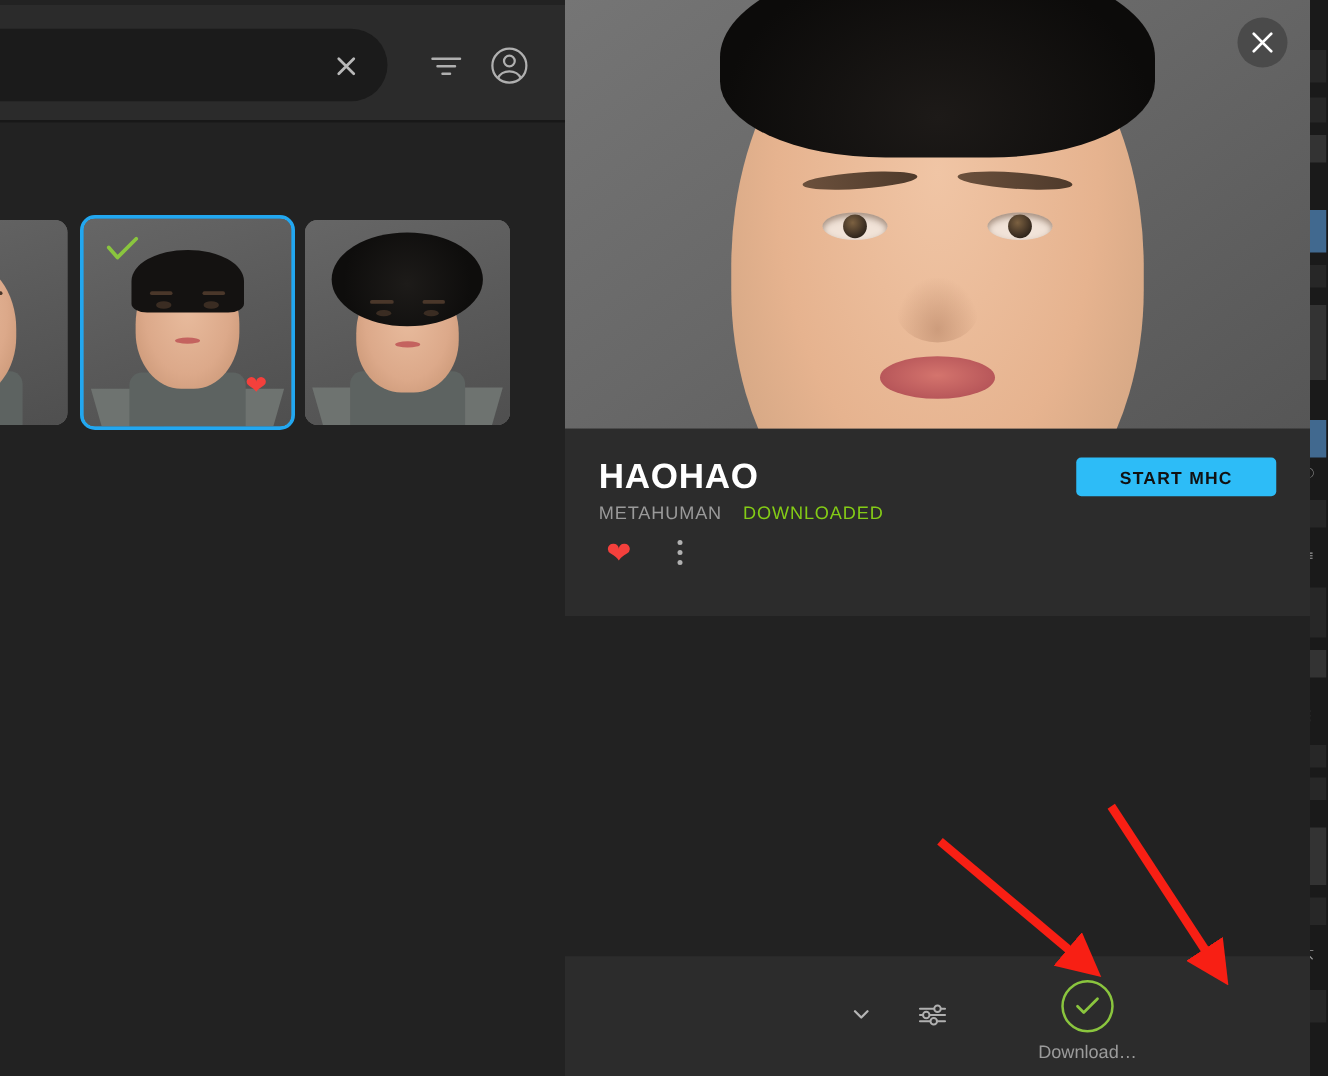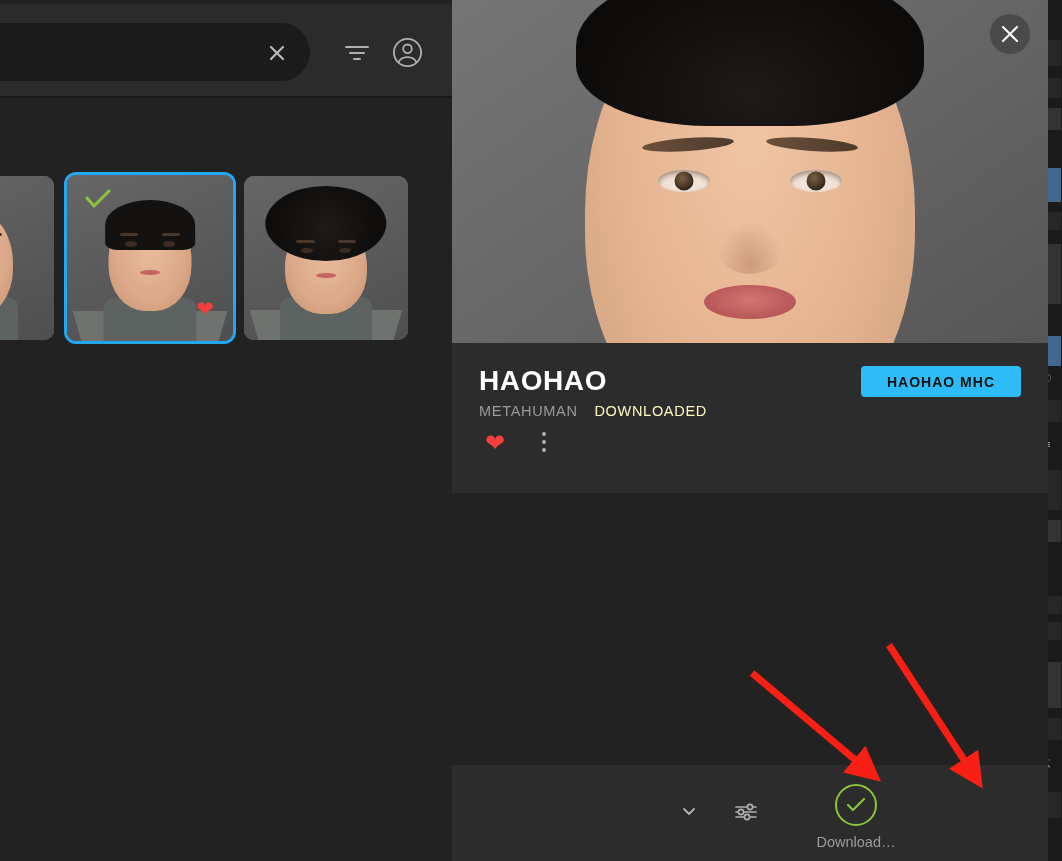--- a/index.html
+++ b/index.html
@@ -205,21 +205,21 @@
   }
   .meta-title {
     position: absolute; left: 27px; top: 22px;
     color: #ffffff; font-size: 28px; font-weight: bold; letter-spacing: .6px; text-align: center;
   }
   .meta-sub {
     position: absolute; left: 27px; top: 60px;
     font-size: 14.5px; letter-spacing: .7px;
   }
   .meta-sub .kind { color: #9a9a9a; }
-  .meta-sub .state { color: #fef9c3; margin-left: 12px; }
+  .meta-sub .state { color: #84cc16; margin-left: 12px; }
   .meta-heart {
     position: absolute; left: 33px; top: 88px;
     color: #f4403c; font-size: 24px; line-height: 24px; cursor: pointer;
   }
   .meta-kebab {
     position: absolute; left: 80px; top: 89px;
     width: 24px; height: 24px; cursor: pointer;
   }
   .meta-kebab i {
     display: block; width: 4px; height: 4px; margin: 0 auto 4px;
@@ -255,21 +255,21 @@
     position: absolute; left: 229px; top: 38px;
     width: 16px; height: 16px; pointer-events: none;
   }
   .sliders-icon {
     position: absolute; left: 282px; top: 37px;
     width: 24px; height: 20px; cursor: pointer;
   }
   .action {
     position: absolute; top: 19px; width: 96px; text-align: center; cursor: pointer;
   }
-  .action.download { left: 356px; text-align: center; }
+  .action.download { left: 370px; text-align: center; }
   .action.add { left: 477px; }
   .action .ring {
     width: 42px; height: 42px; margin: 0 auto; border-radius: 50%;
     display: flex; align-items: center; justify-content: center;
   }
   .action.download .ring { border: 2px solid #8ac53e; }
   .action.add .ring { background: #2dbcf7; }
   .action .lbl {
     margin-top: 8px; color: #9c9c9c; font-size: 14.5px;
     white-space: nowrap; overflow: hidden; text-overflow: ellipsis;
@@ -420,21 +420,21 @@
       <div class="meta-sub">
         <span class="kind">METAHUMAN</span>
         <span class="state">DOWNLOADED</span>
       </div>
       <div class="meta-heart">❤</div>
       <div class="meta-kebab">
         <i></i>
           <i></i>
           <i></i>
       </div>
-      <button class="start-btn">HAOHAO MHC</button>
+      <button class="start-btn">START MHC</button>
     </div>
 
     <div class="detail-body"></div>
 
     <div class="actionbar">
       <div class="select-chevron">
         <svg width="16" height="16" viewBox="0 0 16 16">
           <path d="M3 6 L8 11 L13 6" fill="none" stroke="#b5b5b5" stroke-width="1.8" stroke-linecap="round" stroke-linejoin="round"></path>
         </svg>
       </div>

